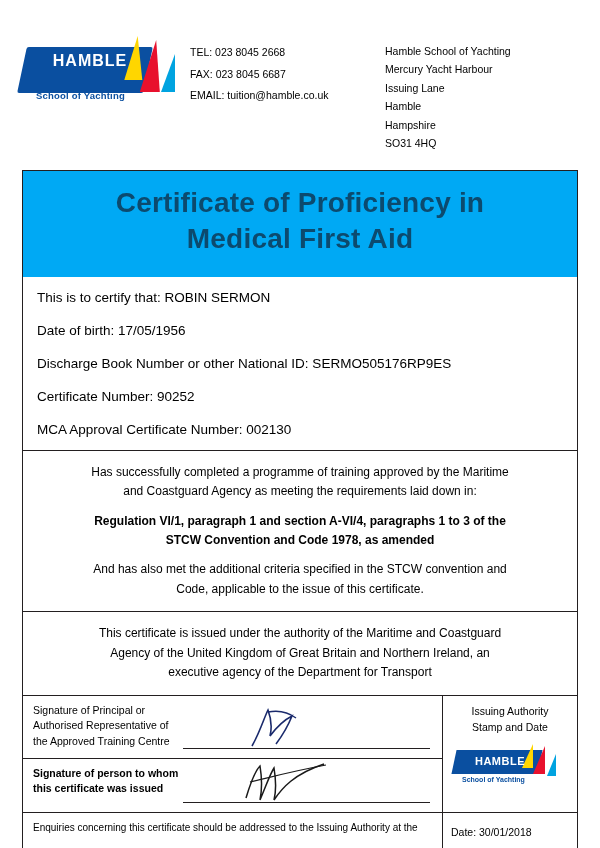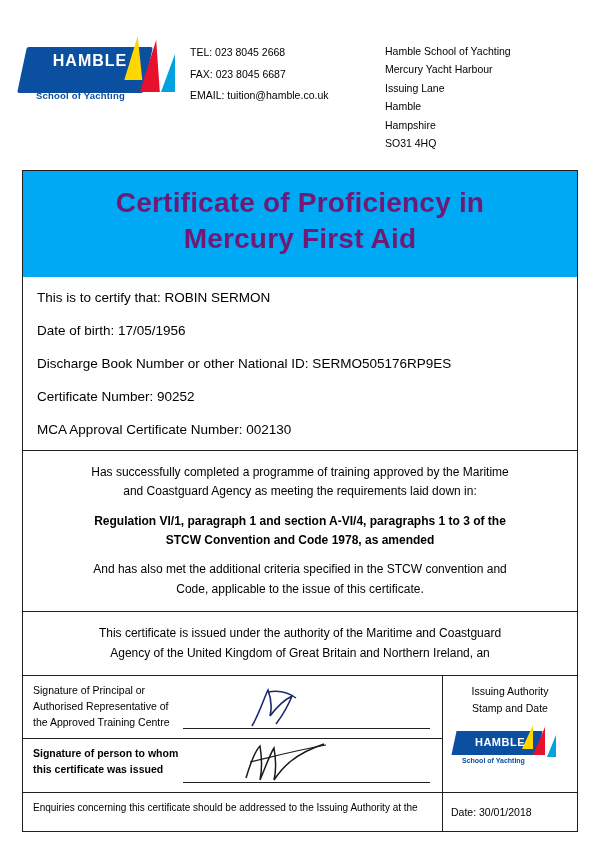--- a/index.html
+++ b/index.html
@@ -112,21 +112,21 @@
   .cert {
     position: absolute;
     left: 22px;
     top: 170px;
     width: 556px;
     border: 1px solid #231f20;
     box-sizing: border-box;
   }
   .title-band {
     background: #00a9f4;
-    color: #701a75;
+    color: #0c4a6e;
     text-align: center;
     padding: 14px 10px 20px 10px;
     font-size: 28px;
     font-weight: bold;
     line-height: 1.28;
     letter-spacing: 0.2px;
   }
   .detail-rows .line {
     padding: 9px 14px 9px 14px;
     font-size: 13.5px;
@@ -284,21 +284,21 @@
       <div>Hamble</div>
       <div>Hampshire</div>
       <div>SO31 4HQ</div>
     </div>
   </div>
 
   <div class="cert">
 
     <div class="title-band">
       <div>Certificate of Proficiency in</div>
-      <div>Mercury First Aid</div>
+      <div>Medical First Aid</div>
     </div>
 
     <div class="detail-rows">
       <div class="line">This is to certify that: ROBIN SERMON</div>
       <div class="line">Date of birth: 17/05/1956</div>
       <div class="line">Discharge Book Number or other National ID: SERMO505176RP9ES</div>
       <div class="line">Certificate Number: 90252</div>
       <div class="line">MCA Approval Certificate Number: 002130</div>
     </div>
 
@@ -309,20 +309,21 @@
       <p style="font-weight:bold;">Regulation VI/1, paragraph 1 and section A-VI/4, paragraphs 1 to 3 of the</p>
       <p style="font-weight:bold;">STCW Convention and Code 1978, as amended</p>
       <div class="sp"></div>
       <p>And has also met the additional criteria specified in the STCW convention and</p>
       <p>Code, applicable to the issue of this certificate.</p>
     </div>
 
     <div class="block">
       <p>This certificate is issued under the authority of the Maritime and Coastguard</p>
       <p>Agency of the United Kingdom of Great Britain and Northern Ireland, an</p>
+      <p>executive agency of the Department for Transport</p>
     </div>
 
     <div class="sig-area">
       <div class="sig-left">
 
         <div class="sig-box">
           <div>Signature of Principal or</div>
           <div>Authorised Representative of</div>
           <div>the Approved Training Centre</div>
           <div class="sig-line"></div>

